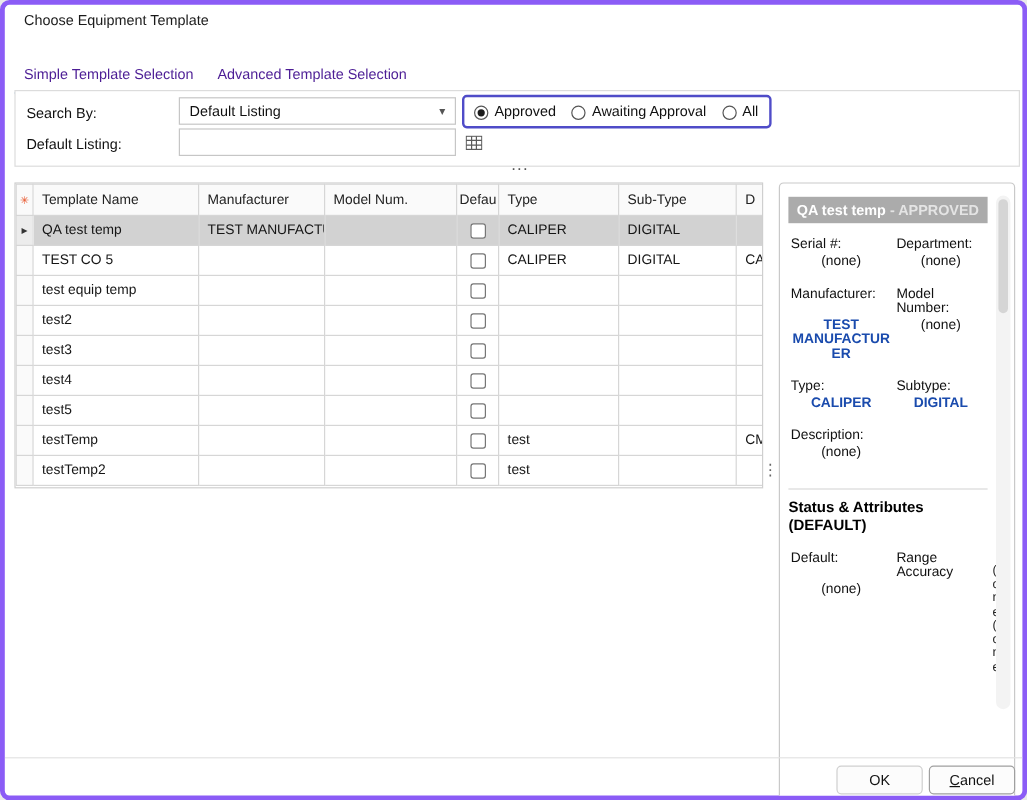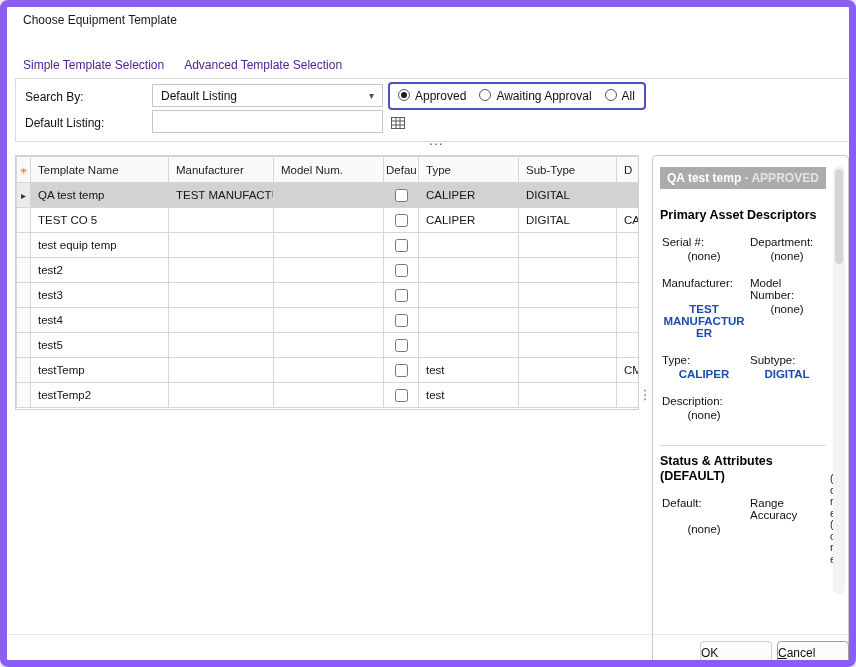--- a/index.html
+++ b/index.html
@@ -4,21 +4,21 @@
 <style>
   * { box-sizing: border-box; }
   html,body { margin:0; padding:0; }
   body {
     width:856px; height:667px;
     font-family:"Liberation Sans", sans-serif;
     background:#eaeaea;
   }
   .dialog {
     position:relative; width:856px; height:667px;
-    background:#ffffff; border:7px solid #8b5cf6; border-radius:8px;
+    background:#ffffff; border:4px solid #8b5cf6; border-radius:8px;
     overflow:hidden;
   }
   .win-title {
     position:absolute; left:16px; top:6px;
     font-size:12px; color:#1a1a1a;
   }
   
   .tabs { position:absolute; left:8px; top:44px; display:flex; }
   .tab {
     position:relative; padding:7px 12px 10px 8px;
@@ -45,21 +45,21 @@
     position:absolute; left:136px; top:31px; width:231px; height:23px;
     border:1px solid #c6c6c6; background:#fff; font-size:12px; padding:0 6px;
     font-family:"Liberation Sans", sans-serif;
   }
   .grid-lookup { position:absolute; left:375px; top:36px; }
   .radio-group {
     position:absolute; left:372px; top:3px; width:258px; height:28px;
     border:2px solid #4f4cc8; border-radius:4px; background:#fff;
     display:flex; align-items:center; padding:0 8px; gap:13px;
   }
-  .radio { display:flex; align-items:flex-start; gap:5px; font-size:12px; color:#111; white-space:nowrap; }
+  .radio { display:flex; align-items:flex-end; gap:5px; font-size:12px; color:#111; white-space:nowrap; }
   .rdot {
     width:12px; height:12px; border:1px solid #565656; border-radius:50%;
     background:#fff; position:relative; flex:0 0 auto;
   }
   .rdot.selected::after {
     content:""; position:absolute; left:2px; top:2px; width:6px; height:6px;
     background:#1b1b1b; border-radius:50%;
   }
   .splitter-dots {
     position:absolute; left:422px; top:125px; font-size:14px; color:#555;
@@ -129,21 +129,21 @@
   .hscroll .thumb {
     position:absolute; left:52%; top:4px; width:42%; height:5px;
     background:#9a9a9a; border-radius:3px;
   }
   
   .footer-sep { position:absolute; left:0; right:0; top:627px; height:1px; background:#e3e3e3; }
   .btn {
     position:absolute; top:634px; width:72px; height:24px;
     background:#fcfcfc; border:1px solid #cfcfcf; border-radius:4px;
     font-size:12px; color:#111; font-family:"Liberation Sans", sans-serif;
-    text-align:left; padding:0;
+    text-align:center; padding:0;
   }
   .btn .lbl { display:block; line-height:22px; }
   #btn-ok { left:693px; }
   #btn-cancel { left:770px; border-color:#9f9f9f; }
   #btn-cancel .lbl::first-letter { text-decoration:underline; }
 </style>
 </head>
 <body>
 
 <div class="dialog">
@@ -309,21 +309,20 @@
     </table>
   </div>
 
   <div class="grid-grip">⋮</div>
 
   <div class="details">
     <div class="d-titleband">
       <span>QA test temp</span><span class="suffix"> - APPROVED</span>
     </div>
     <div class="d-content">
-      <div class="d-heading">Primary Asset Descriptors</div>
       <div class="d-fields">
         <div class="d-label">Serial #:</div>
         <div class="d-label">Department:</div>
         <div class="d-value">(none)</div>
         <div class="d-value">(none)</div>
         <div class="d-label">Manufacturer:</div>
         <div class="d-label">Model Number:</div>
         <div class="d-value d-blue">TEST MANUFACTURER</div>
         <div class="d-value">(none)</div>
         <div class="d-label">Type:</div>

